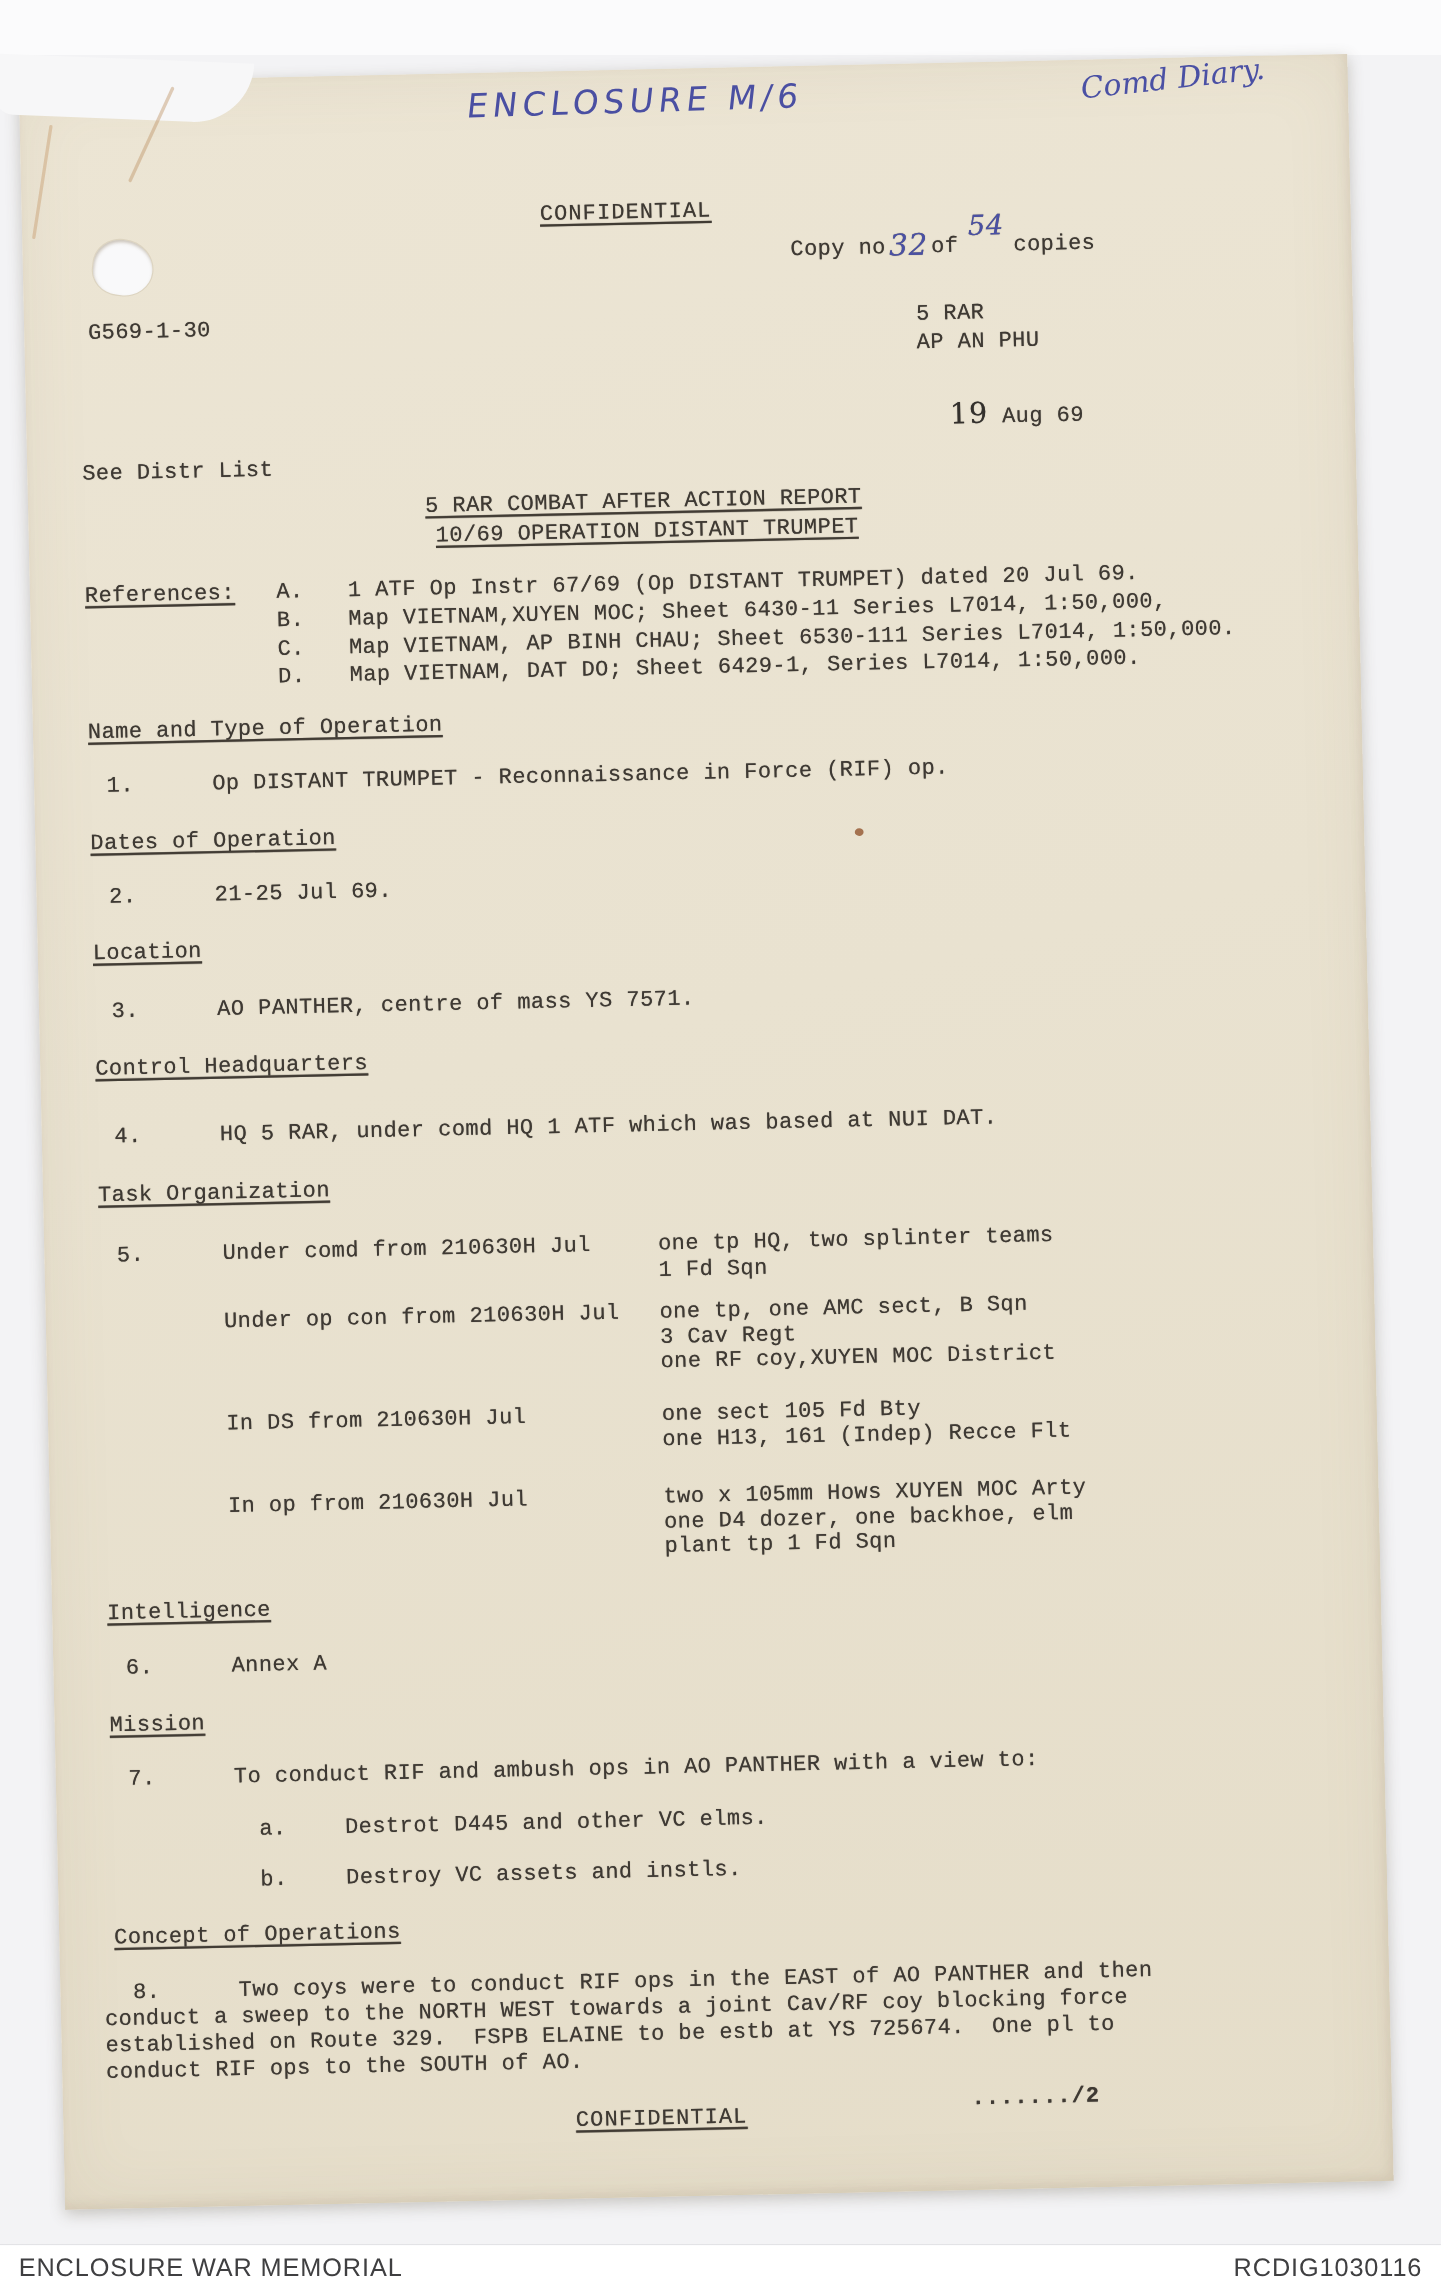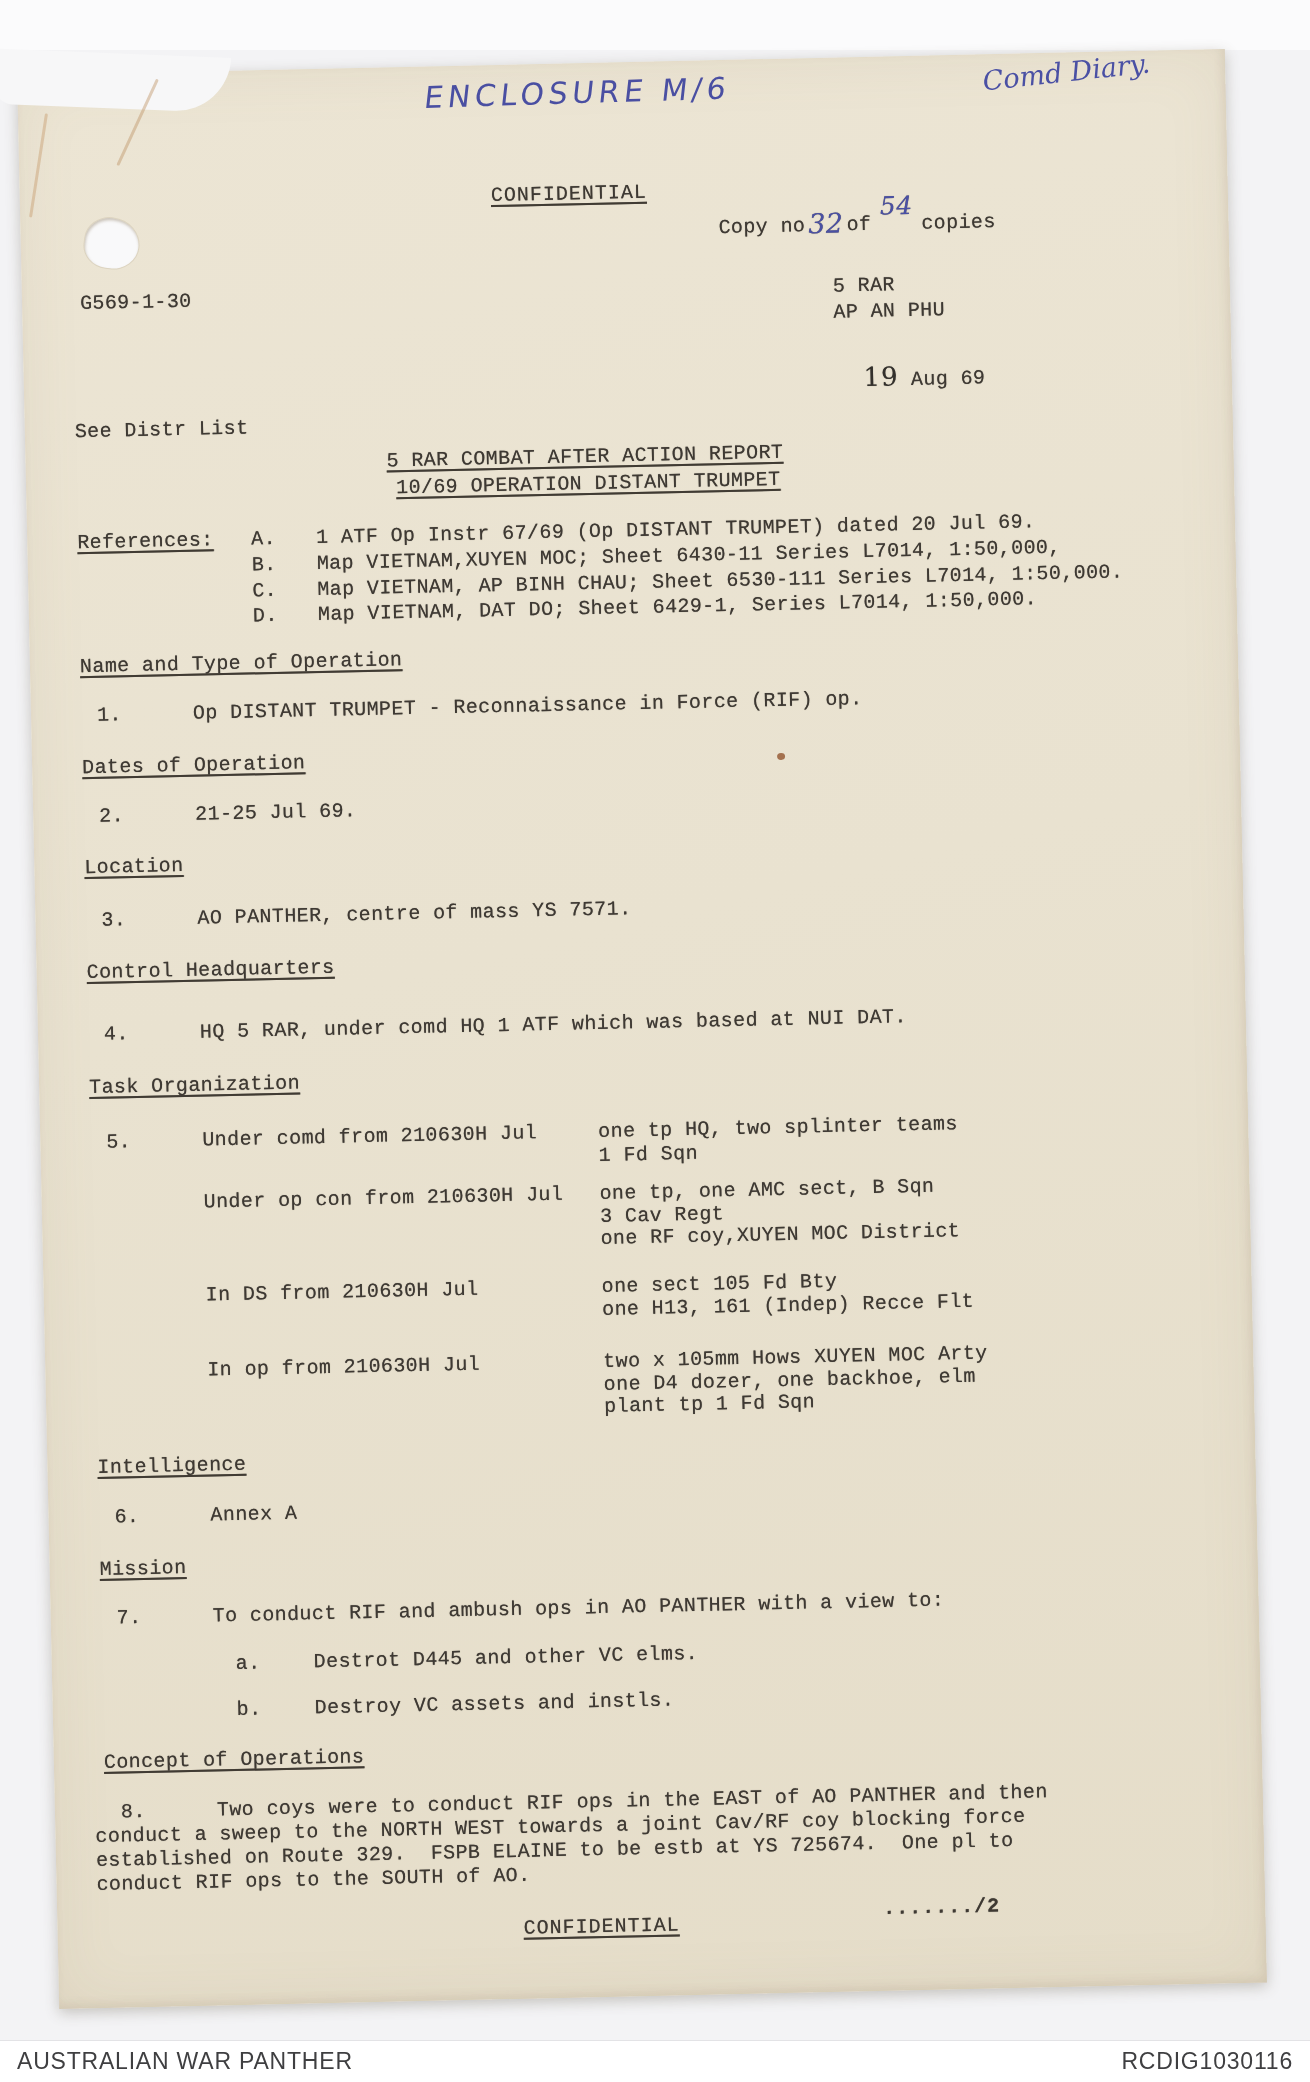--- a/index.html
+++ b/index.html
@@ -174,15 +174,15 @@
   <div class="t" style="left:40px;top:1751px;">conduct a sweep to the NORTH WEST towards a joint Cav/RF coy blocking force</div>
   <div class="t" style="left:40px;top:1775px;">established on Route 329.  FSPB ELAINE to be estb at YS 725674.  One pl to</div>
   <div class="t" style="left:40px;top:1799px;">conduct RIF ops to the SOUTH of AO.</div>
 
   <div class="t u" style="left:466px;top:1852px;letter-spacing:1px;">CONFIDENTIAL</div>
   <div class="t dots" style="left:826px;top:1840px;">......./2</div>
 
 </div>
 
 <div class="archive-bar">
-  <span class="archive-text">AUSTRALIAN WAR PANTHER</span>
+  <span class="archive-text">ENCLOSURE WAR MEMORIAL</span>
   <span class="archive-text">RCDIG1030116</span>
 </div>
 
 </body></html>

